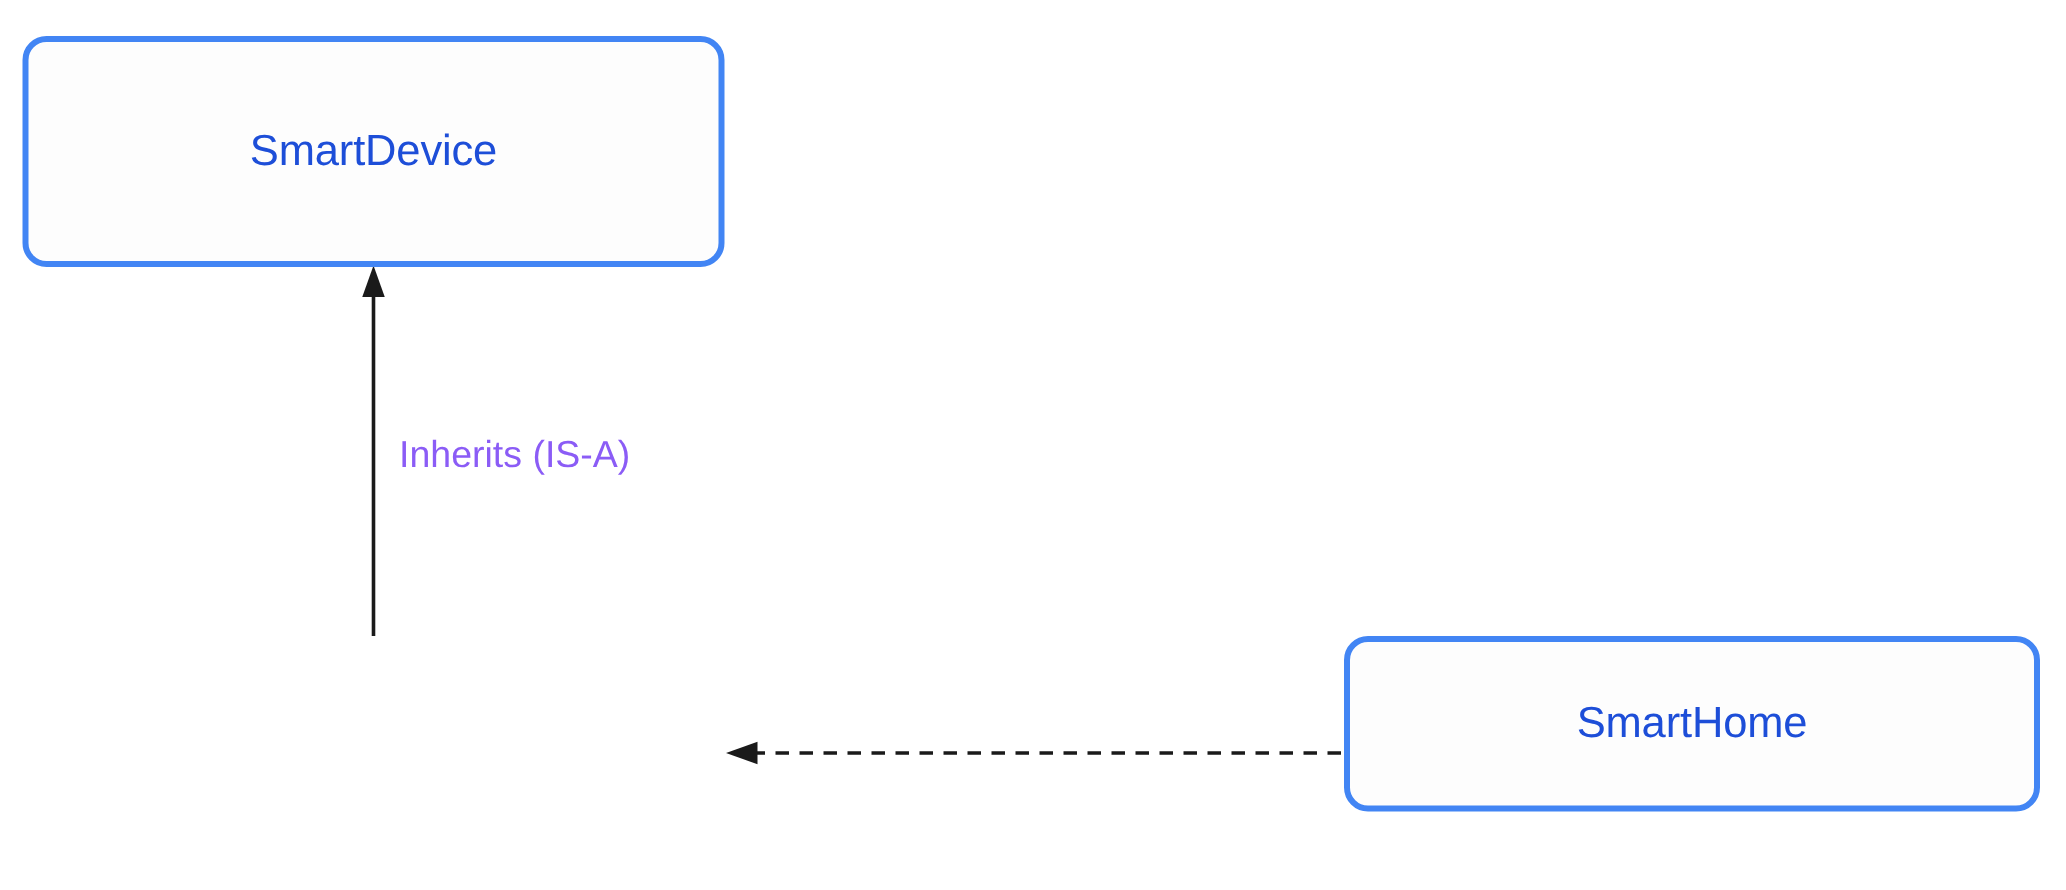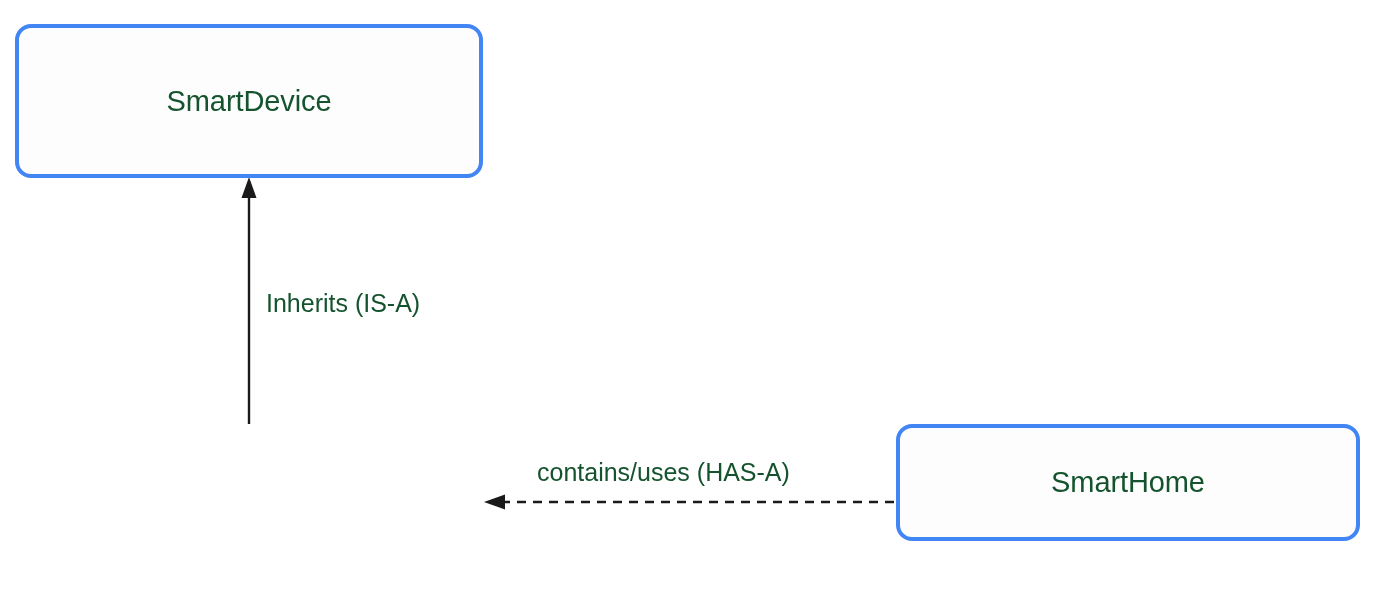--- a/index.html
+++ b/index.html
@@ -40,37 +40,37 @@
     border-radius: 16px;
     display: flex;
     align-items: center;
     justify-content: center;
   }
 
   .class-node-label {
     font-family: "Liberation Sans", sans-serif;
     font-size: 29px;
     font-weight: 400;
-    color: #14532d;
+    color: #1d4ed8;
     letter-spacing: -0.1px;
     line-height: 1;
     white-space: nowrap;
   }
 
   #node-smartdevice   { left: 15px;  top: 24px;  width: 468px; height: 154px; }
   #node-smarttvdevice { left: 15px;  top: 424px; width: 468px; height: 154px; }
   #node-smarthome     { left: 896px; top: 424px; width: 464px; height: 117px; }
 
   
   .edge-label {
     position: absolute;
     font-family: "Liberation Sans", sans-serif;
     font-size: 25px;
     font-weight: 400;
-    color: #14532d;
+    color: #8b5cf6;
     line-height: 1;
     white-space: nowrap;
     background: #ffffff;
     padding: 2px 4px;
   }
 
   #label-inherits    { left: 262px; top: 289px; }
   #label-contains    { left: 533px; top: 458px; }
 </style>
 </head>
@@ -95,15 +95,14 @@
     <span class="class-node-label">SmartDevice</span>
   </div>
 
 
   <div class="class-node" id="node-smarthome">
     <span class="class-node-label">SmartHome</span>
   </div>
 
   <div class="edge-label" id="label-inherits">Inherits (IS-A)</div>
 
-  <div class="edge-label" id="label-contains">contains/uses (HAS-A)</div>
 
 </div>
 
 </body></html>

